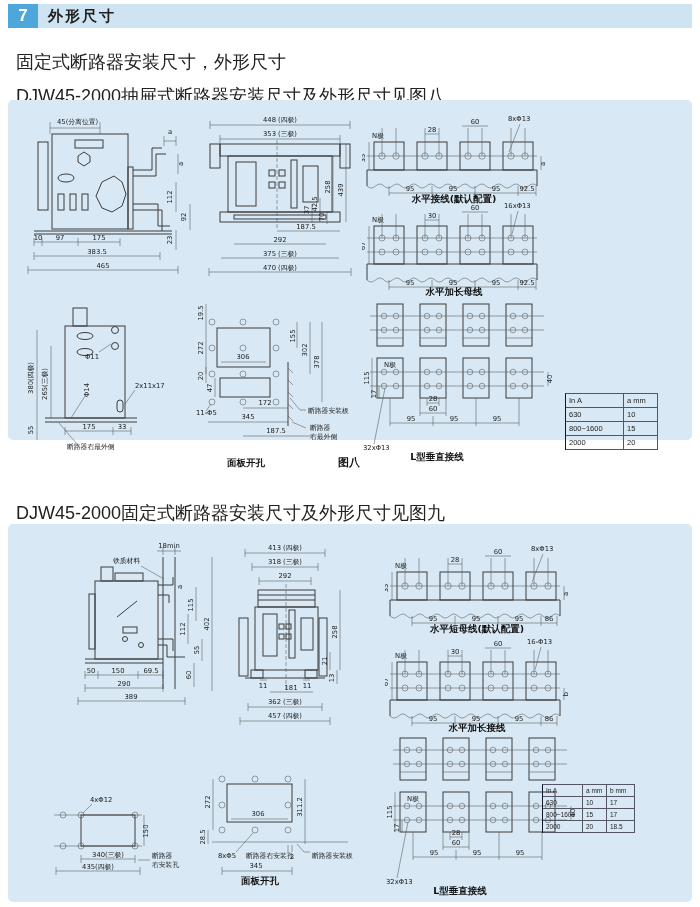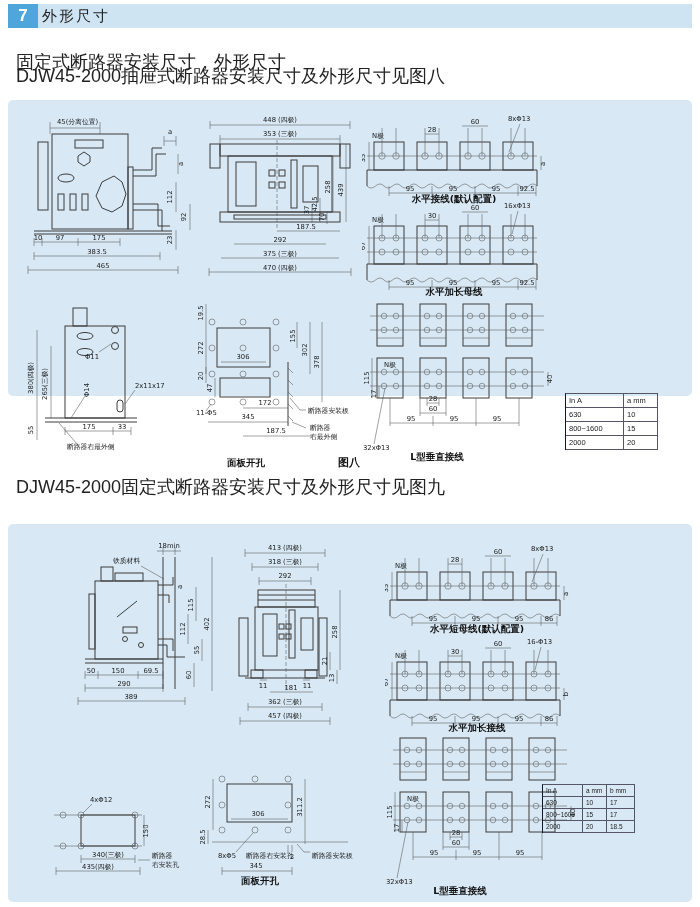--- a/index.html
+++ b/index.html
@@ -1,23 +1,23 @@
 <!DOCTYPE html>
 <html><head>
 <meta charset="utf-8">
 <style>
 *{margin:0;padding:0;box-sizing:border-box}
 html,body{width:700px;height:907px;background:#fff;font-family:"Liberation Sans","DejaVu Sans",sans-serif;position:relative;overflow:hidden}
 .header{position:absolute;left:8px;top:4px;width:684px;height:24px;display:flex}
 .num{width:30px;background:#4fa6da;color:#fff;font-weight:bold;font-size:17px;display:flex;align-items:center;justify-content:center}
-.titlebar{flex:1;background:#cfe4f2;display:flex;align-items:center;padding-left:4px;font-size:15px;font-weight:normal;color:#1f1f1f;letter-spacing:2px}
+.titlebar{flex:1;background:#cfe4f2;display:flex;align-items:center;padding-left:10px;font-size:15px;font-weight:bold;color:#1f1f1f;letter-spacing:2px}
 .intro{position:absolute;left:16px;font-size:18px;color:#222}
-#intro1{top:50px}#intro2{top:64px}#midline{top:475px}
+#intro1{top:50px}#intro2{top:84px}#midline{top:501px}
 .panel{position:absolute;left:8px;width:684px;background:#d8e9f5;border-radius:5px}
-#panel8{top:100px;height:296px}
+#panel8{top:100px;height:340px}
 #panel9{top:524px;height:378px}
 .diag{position:absolute}
 svg text{font-family:"DejaVu Sans",sans-serif;font-size:6.8px;fill:#1a1a1a}
 svg text.cap{font-size:9.5px;font-weight:bold;fill:#111}
 svg text.big{font-size:11px;font-weight:bold;fill:#111}
 .ln{stroke:#3c3c3c;stroke-width:1;fill:none}
 .tn{stroke:#555;stroke-width:.55;fill:none}
 .dash{stroke-dasharray:4 2}
 .dtable{position:absolute;background:transparent;color:#222;border-top:1px solid #556;border-left:1px solid #0f172a}
 .dtable .tr{display:flex}

